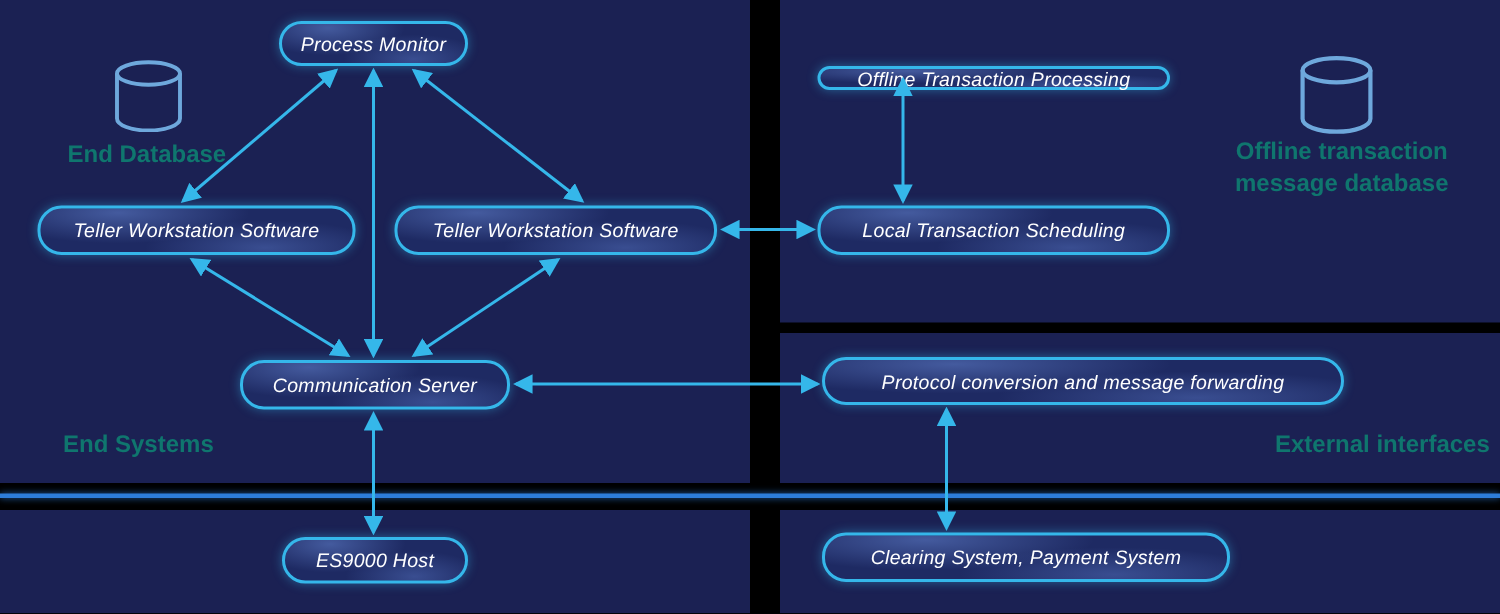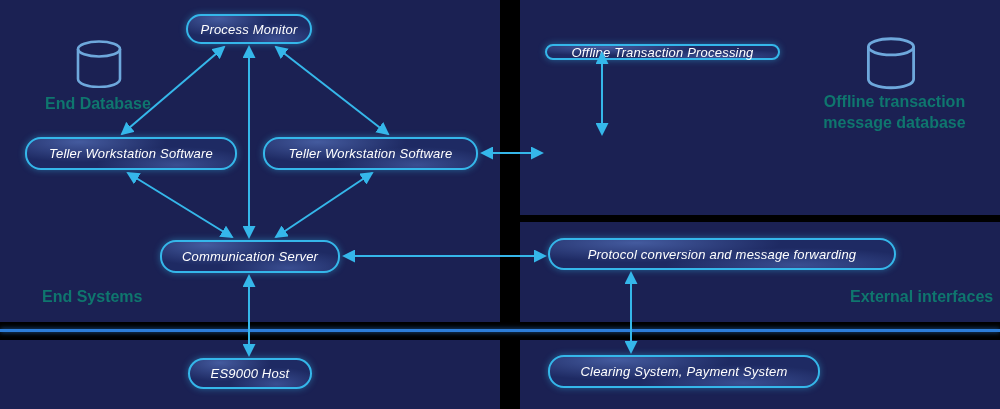--- a/index.html
+++ b/index.html
@@ -51,20 +51,21 @@
   <div class="biglabel" style="left:42px;top:288px;">End Systems</div>
   <div class="biglabel dblabel" style="left:822px;top:92px;width:145px;">Offline transaction message database</div>
   <div class="biglabel" style="left:840px;top:288px;padding-left:10px;">External interfaces</div>
 
   <div class="node" style="left:186px;top:14px;width:126px;height:30px;">Process Monitor</div>
   <div class="node" style="left:25px;top:137px;width:212px;height:33px;">Teller Workstation Software</div>
   <div class="node" style="left:263px;top:137px;width:215px;height:33px;">Teller Workstation Software</div>
   <div class="node" style="left:160px;top:240px;width:180px;height:33px;">Communication Server</div>
   <div class="node" style="left:188px;top:358px;width:124px;height:31px;">ES9000 Host</div>
   <div class="node" style="left:545px;top:4px;width:235px;height:16px;margin-top:40px;">Offline Transaction Processing</div>
+  <div class="node" style="left:545px;top:137px;width:235px;height:33px;">Local Transaction Scheduling</div>
   <div class="node" style="left:548px;top:238px;width:348px;height:32px;">Protocol conversion and message forwarding</div>
   <div class="node" style="left:548px;top:355px;width:272px;height:33px;">Clearing System, Payment System</div>
 
   <svg class="arrows">
     <defs>
       <marker id="ah" viewBox="0 0 10 10" refX="8.5" refY="5" markerWidth="6.5" markerHeight="6.5" orient="auto-start-reverse">
         <path d="M0,0 L10,5 L0,10 z" fill="#35b7ea"></path>
       </marker>
     </defs>
     <g stroke="#35b7ea" stroke-width="2">

